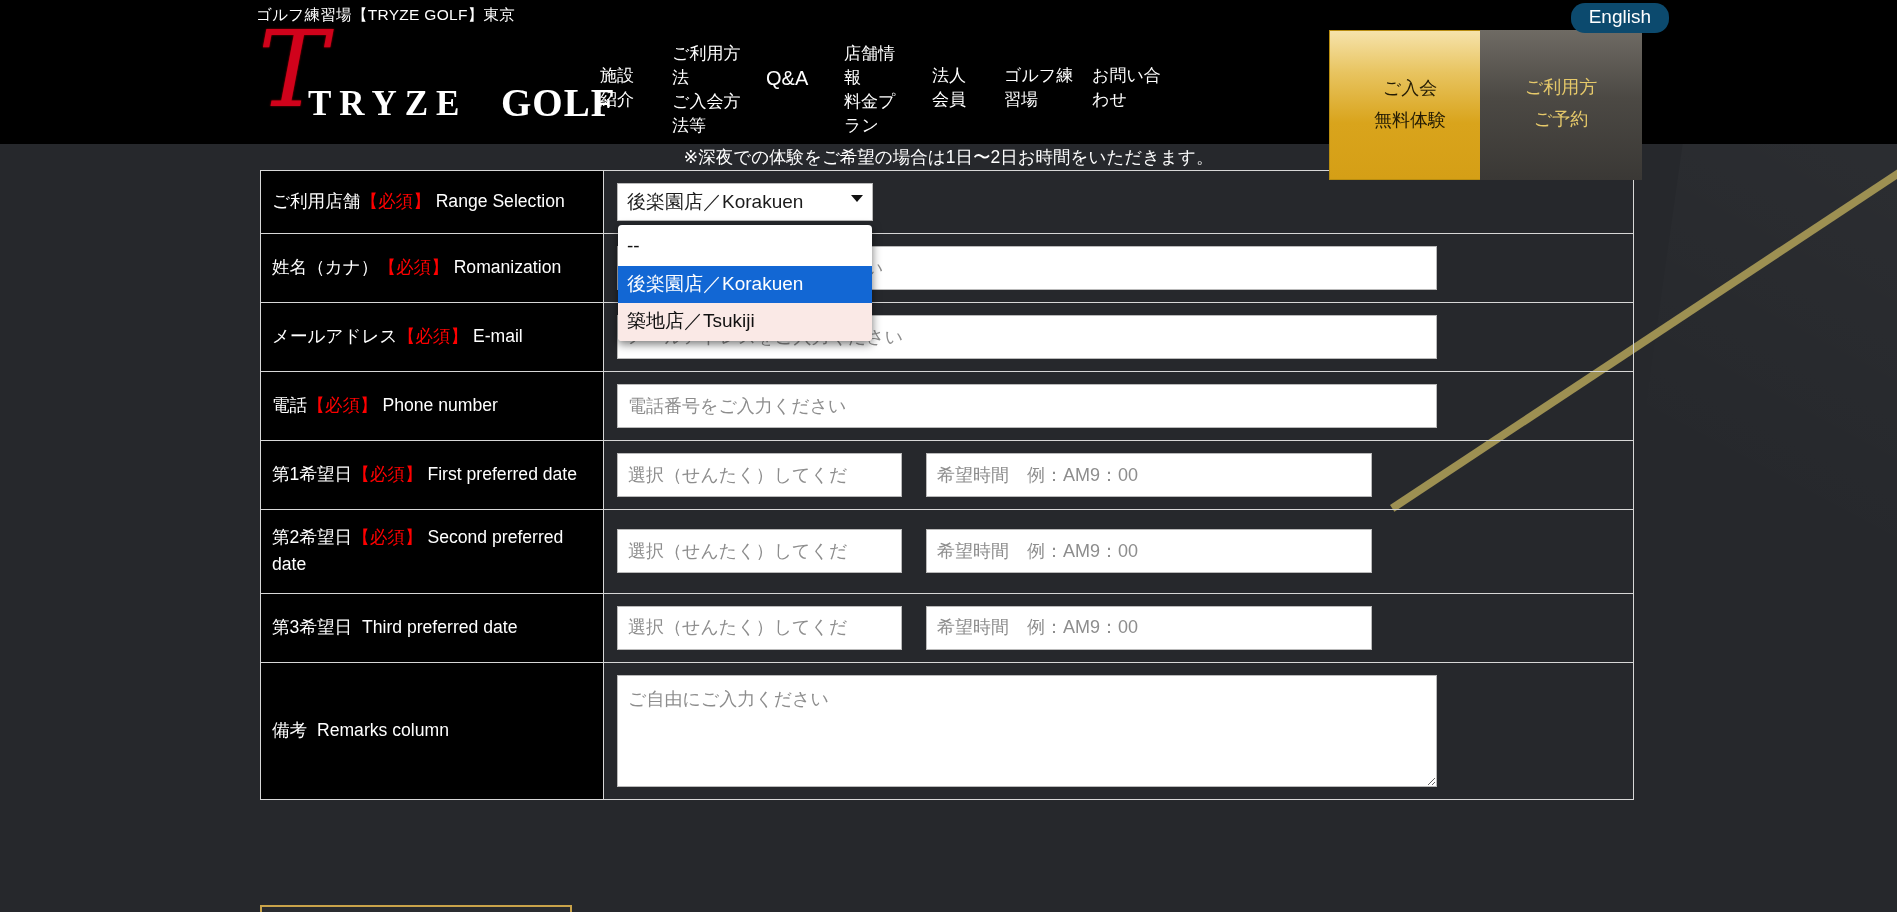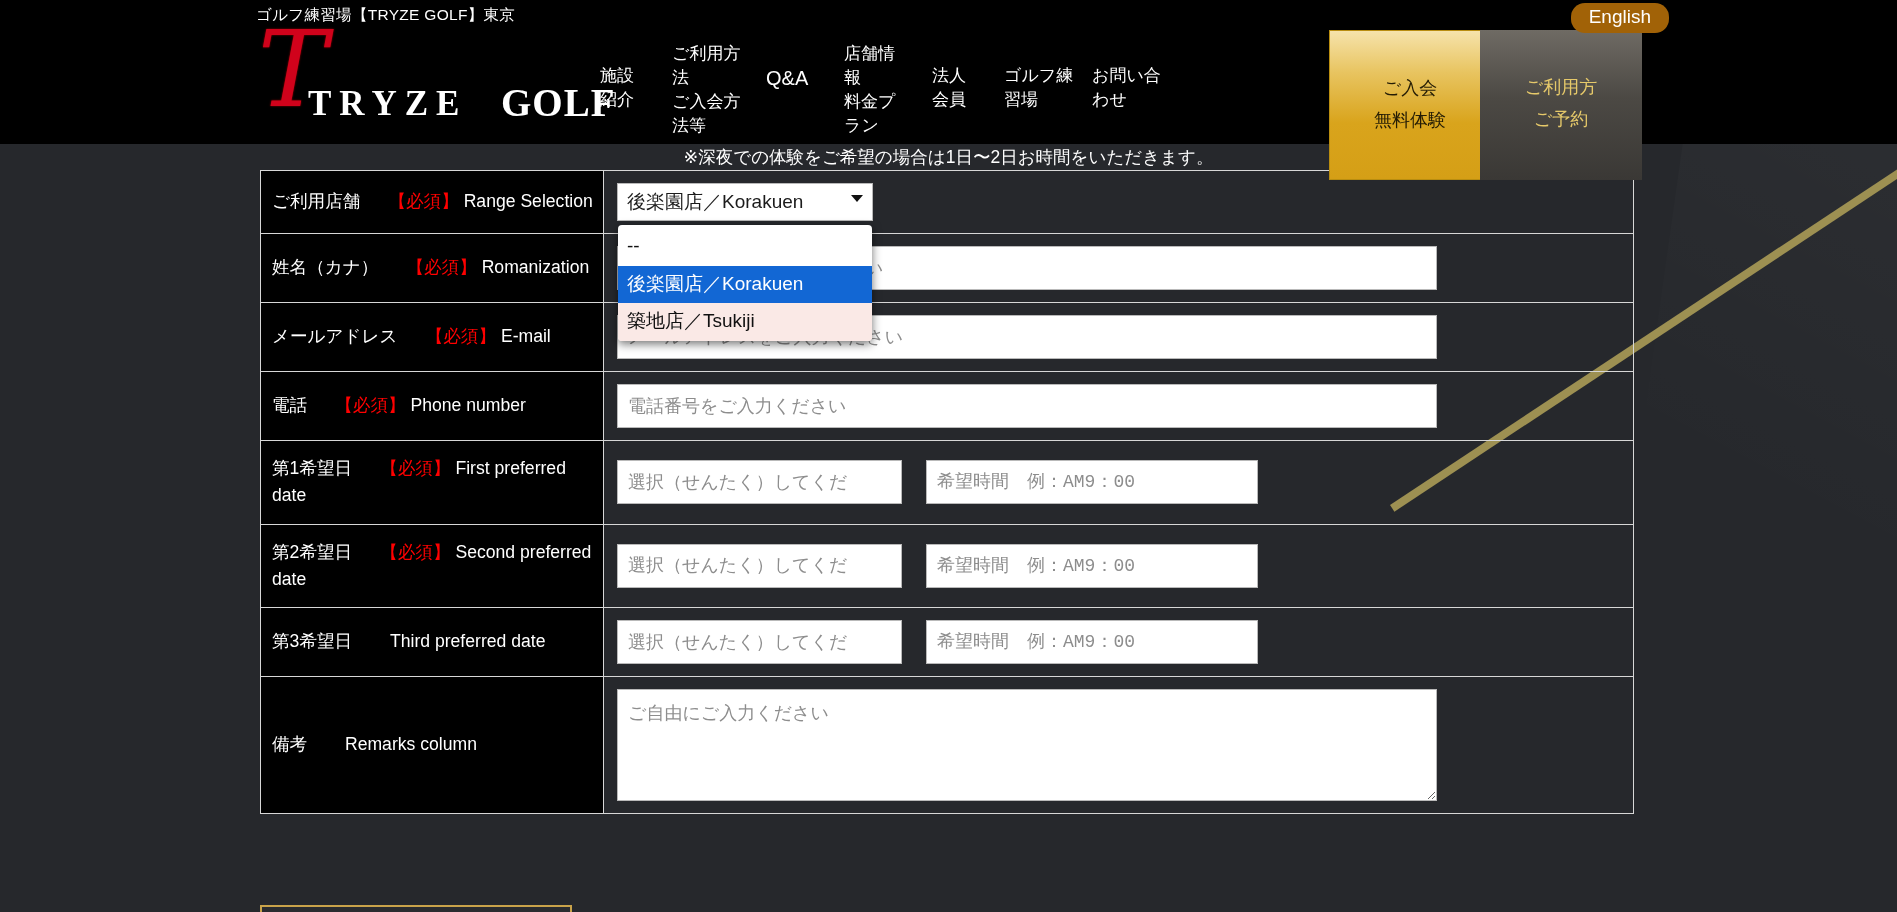--- a/index.html
+++ b/index.html
@@ -22,21 +22,21 @@
     position: absolute;
     left: 256px; top: 5px;
     color: #ffffff;
     font-size: 15.5px;
     letter-spacing: 0.3px;
     white-space: nowrap;
   }
   .english-badge {
     position: absolute;
     right: 228px; top: 3px;
-    background: #a16207;
+    background: #0c4a6e;
     color: #ffffff;
     font-size: 19px;
     padding: 3px 18px 5px 18px;
     border-radius: 14px;
     z-index: 60;
     white-space: nowrap;
   }
 
   .logo {
     position: absolute;
@@ -174,38 +174,38 @@
     background: #000000;
     color: #ffffff;
     font-size: 17.6px;
     line-height: 1.55;
     padding: 14px 10px 14px 11px;
   }
   td.val {
     background: transparent;
     padding: 12px 0 12px 13px;
   }
-  .req { color: #ff0000; padding-left: 28px; }
+  .req { color: #ff0000; }
 
   .field {
     display: block;
     width: 820px;
     height: 44px;
     background: #ffffff;
     border: 1px solid #b9b9b9;
     font-size: 18px;
     color: #222;
     padding: 0 10px;
     font-family: "Liberation Sans", "DejaVu Sans", sans-serif;
   }
   .field::placeholder { color: #8d8d8d; opacity: 1; }
 
   .row-pair { display: flex; gap: 24px; align-items: center; }
   .field.date { width: 285px; }
-  .field.time { width: 332px; font-family: Liberation Mono, monospace; }
+  .field.time { width: 446px; }
 
   textarea.field {
     width: 820px;
     height: 112px;
     padding: 10px;
     line-height: 1.5;
     resize: both;
   }
 
   

